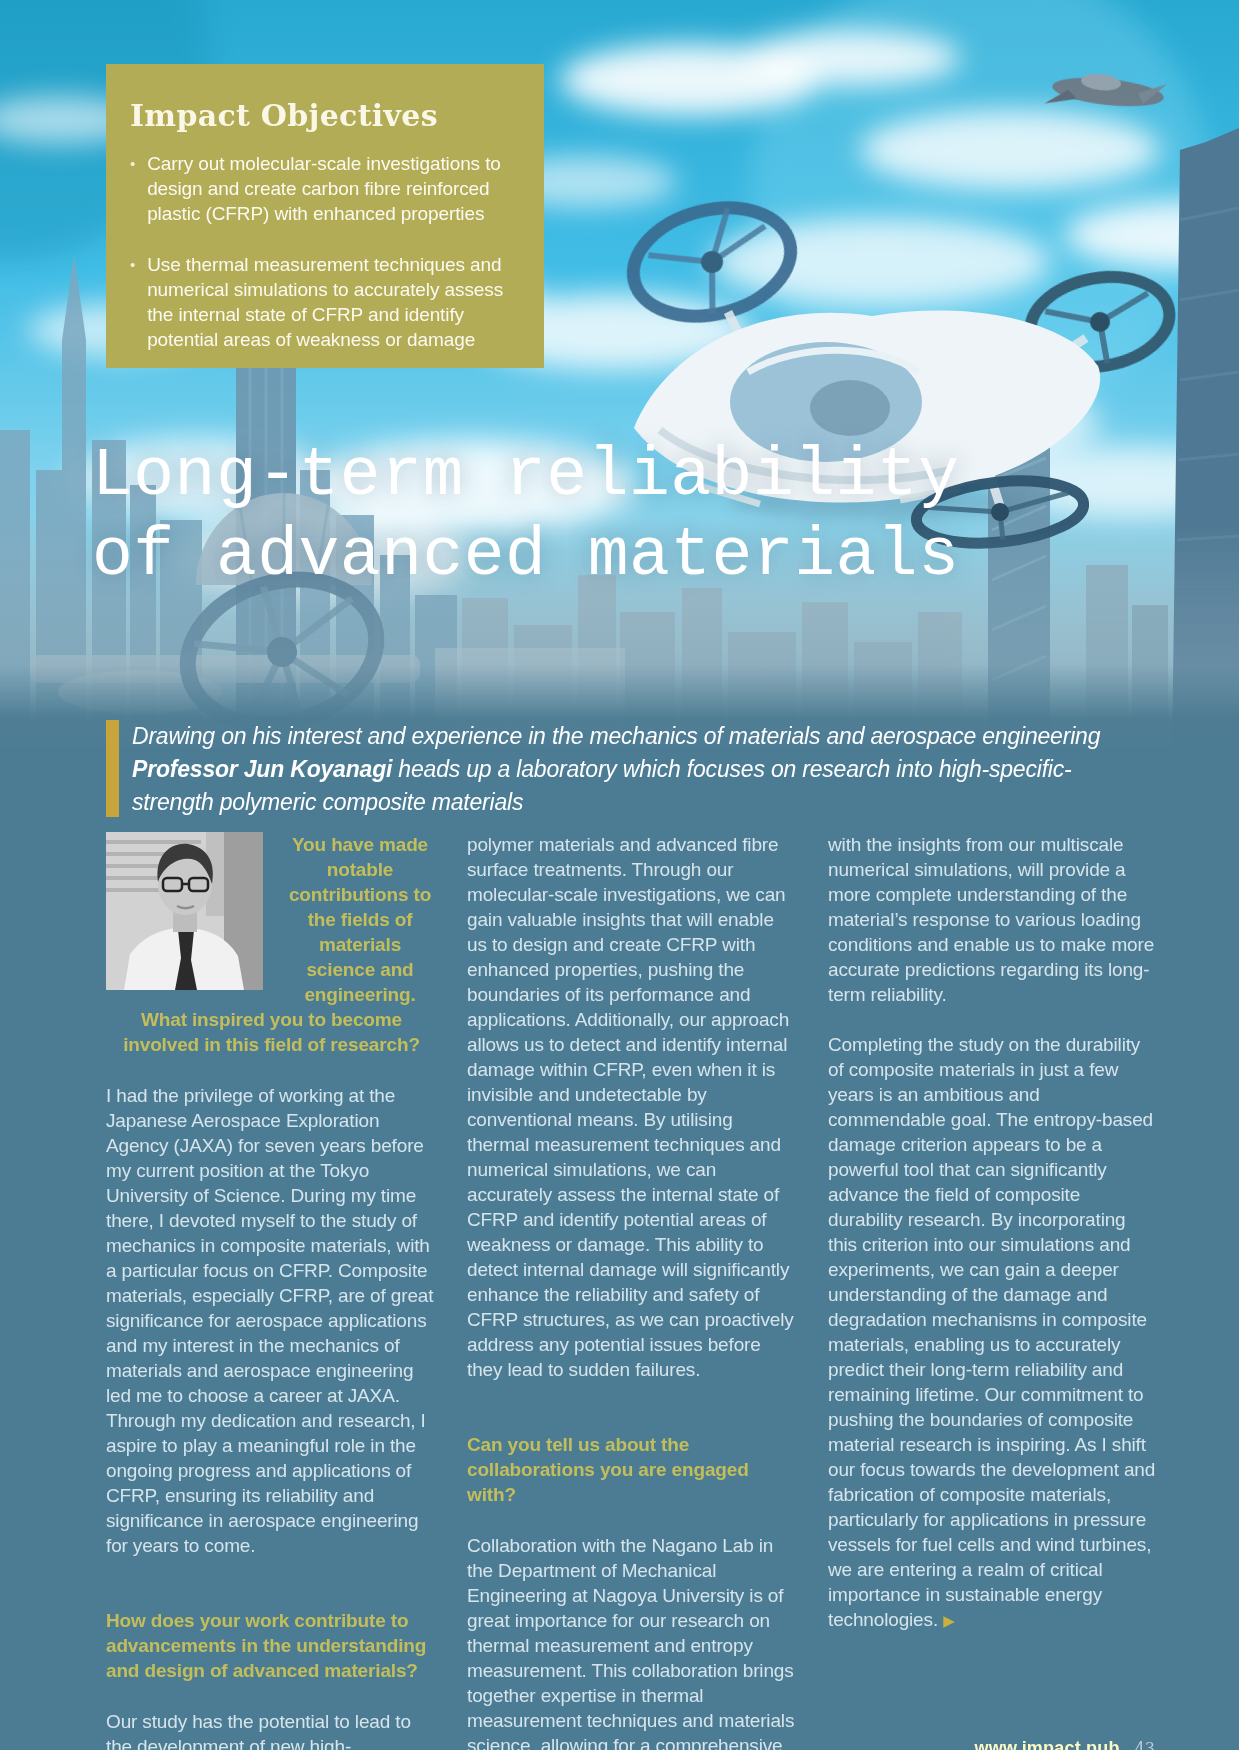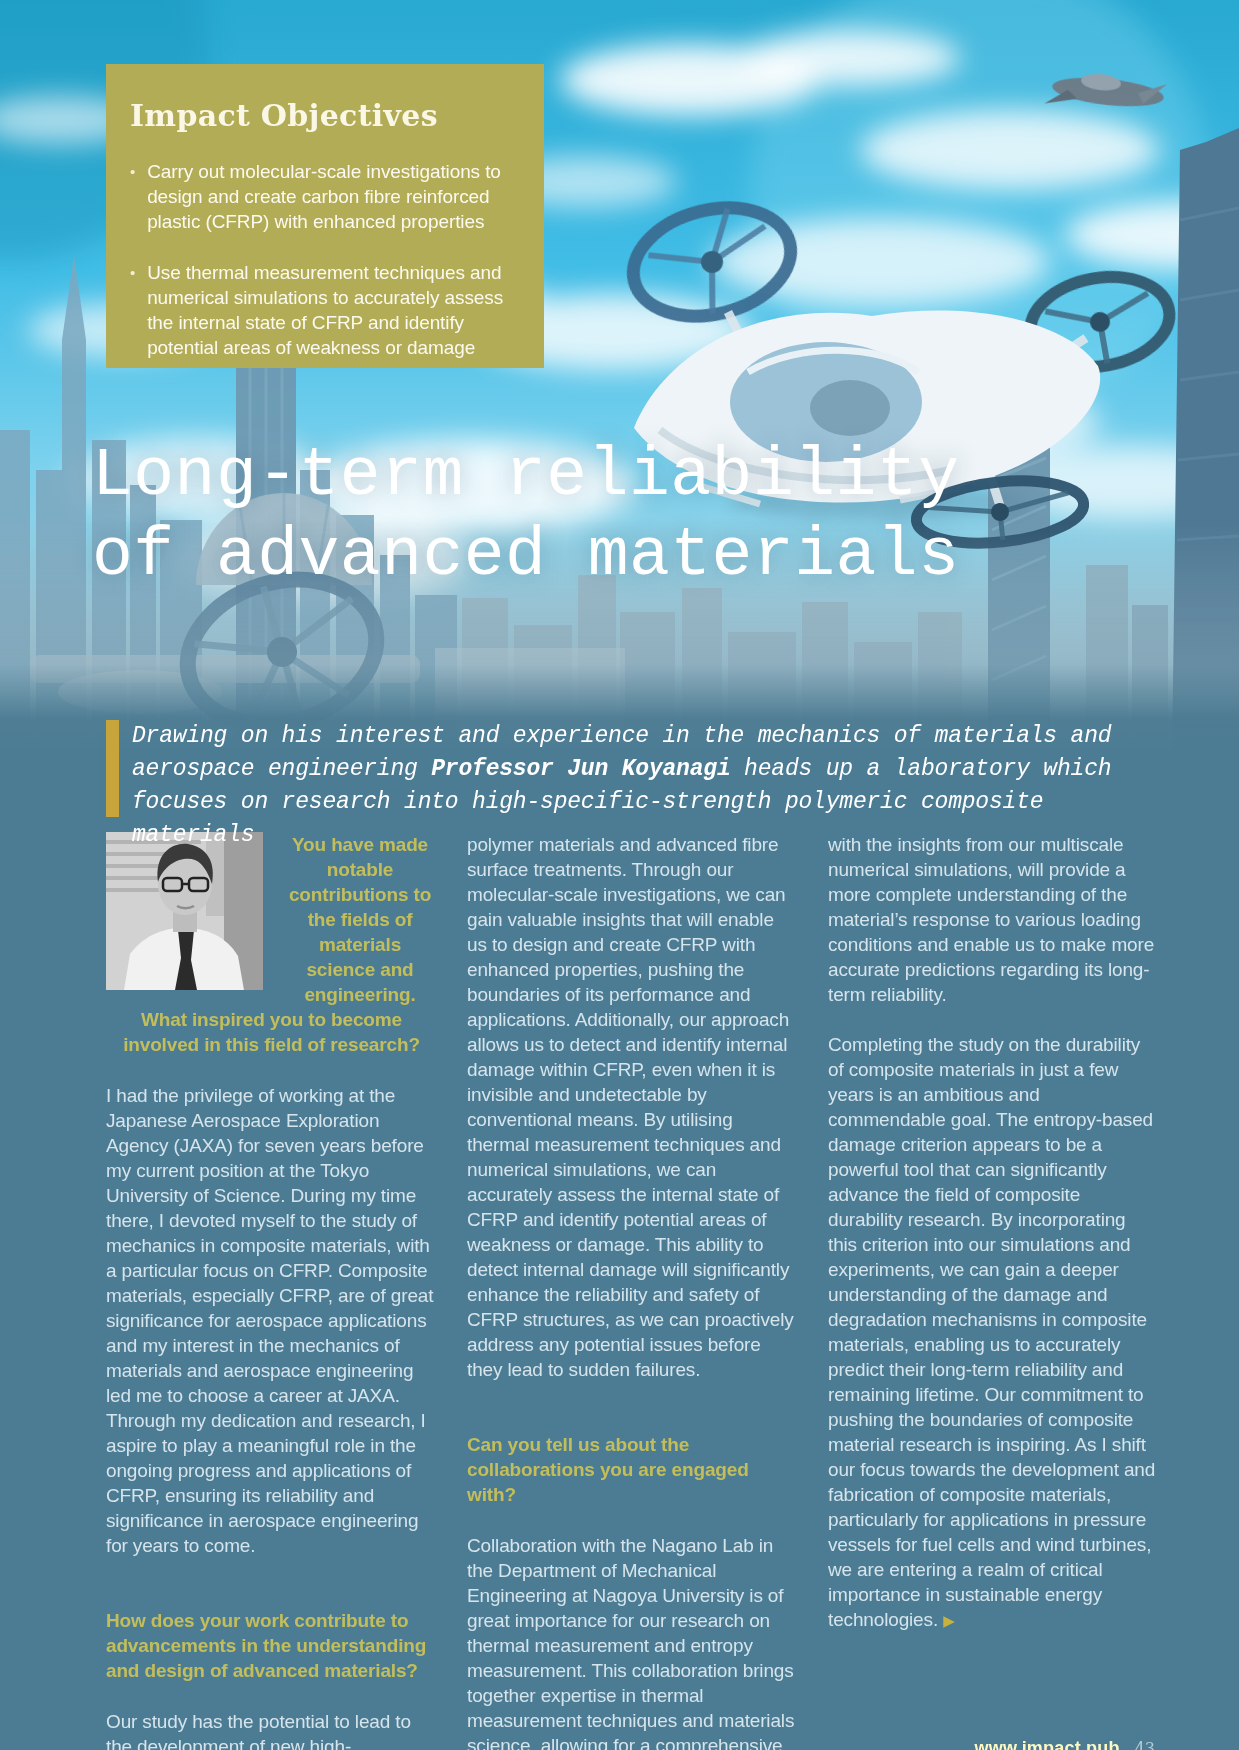--- a/index.html
+++ b/index.html
@@ -4,31 +4,31 @@
 <style>
   html,body{margin:0;padding:0;background:#24323a;}
   .page{position:relative;width:1239px;height:1750px;margin:0 auto;background:#4c7c94;overflow:hidden;font-family:"Liberation Sans",sans-serif;}
 
   
   .hero{position:absolute;top:0;left:0;width:1239px;height:840px;z-index:0;}
   .hero svg{display:block;}
 
   
   .objectives{position:absolute;left:106px;top:64px;width:438px;height:304px;background:#b2ac57;box-sizing:border-box;padding:34px 26px 0 24px;z-index:3;}
-  .objectives h1{margin:0 0 26px 0;font-family:"DejaVu Serif","Liberation Serif",serif;font-weight:600;font-size:30px;letter-spacing:.3px;color:#faf7e6;}
+  .objectives h1{margin:0 0 18px 0;font-family:"DejaVu Serif","Liberation Serif",serif;font-weight:600;font-size:30px;letter-spacing:.3px;color:#faf7e6;}
   .obj-bullet{display:flex;gap:12px;margin-bottom:26px;color:#fcfaf0;font-size:19px;line-height:25px;letter-spacing:-.1px;}
   .obj-dot{flex:0 0 auto;font-size:15px;line-height:25px;color:#f3efd6;}
 
   
   .hero-title{position:absolute;left:92px;top:436px;z-index:3;font-family:Liberation Mono, monospace;color:#ffffff;font-size:68px;line-height:80px;font-weight:400;letter-spacing:.5px;text-shadow:0 0 22px rgba(38,78,102,.35);}
 
   
   .intro{position:absolute;left:106px;top:720px;width:1015px;display:flex;z-index:3;}
   .intro-bar{flex:0 0 13px;height:97px;background:#c8a43c;margin-right:13px;}
-  .intro-text{font-family:Liberation Mono, monospace;font-style:italic;color:#ffffff;font-size:23px;line-height:33px;letter-spacing:-.2px;}
+  .intro-text{font-family:Liberation Sans, sans-serif;font-style:italic;color:#ffffff;font-size:23px;line-height:33px;letter-spacing:-.2px;}
   .intro-text .bold-name{font-weight:700;}
 
   
   .columns{position:absolute;left:106px;top:832px;width:1053px;display:flex;gap:30px;z-index:2;}
   .col{flex:0 0 331px;width:331px;color:#d6e4eb;font-size:19px;line-height:25px;letter-spacing:-.15px;}
   .col p{margin:0 0 25px 0;}
   .question{color:#c3be5a;font-weight:700;margin:50px 0 26px 0;}
   .col .question:first-child, .col .q-wrap .question{margin-top:0;text-align:center;}
   .portrait{float:left;width:157px;height:158px;margin:0 20px 14px 0;}
   .portrait svg{display:block;}

